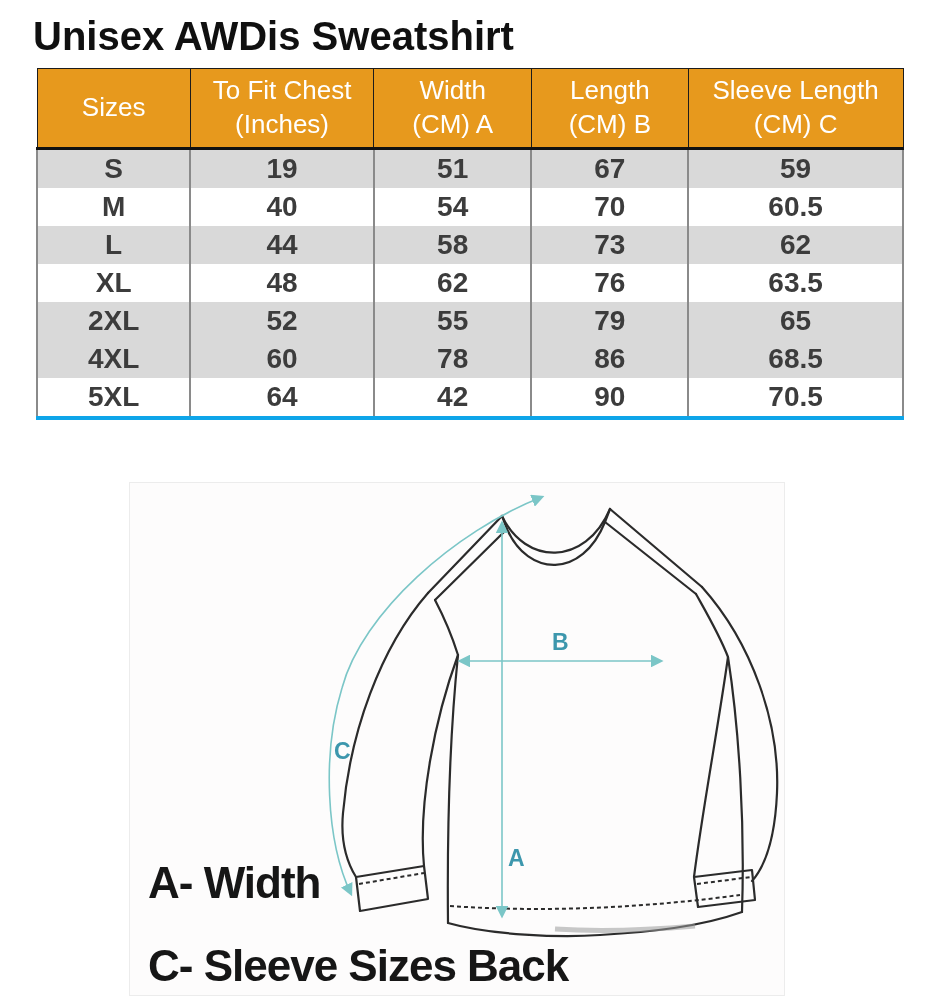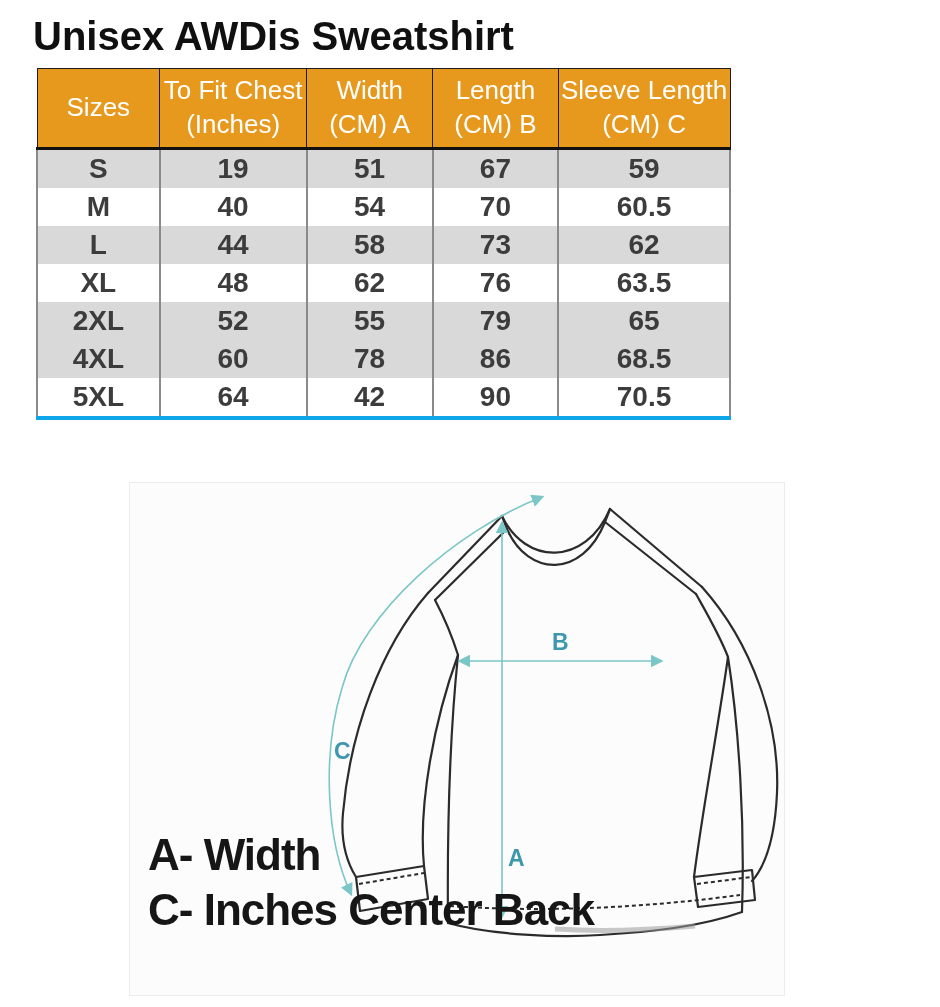--- a/index.html
+++ b/index.html
@@ -4,21 +4,21 @@
 <style>
   html,body{margin:0;padding:0;background:#ffffff;}
   body{width:940px;height:1007px;position:relative;font-family:"Liberation Sans",sans-serif;overflow:hidden;}
 
   .page-title{
     position:absolute;left:33px;top:14px;
     font-size:40px;font-weight:bold;color:#101010;letter-spacing:0;
   }
 
   
-  .size-table-wrap{position:absolute;left:36px;top:68px;width:695px;}
+  .size-table-wrap{position:absolute;left:36px;top:68px;width:868px;}
   table.size-table{
     width:100%;border-collapse:collapse;table-layout:fixed;
   }
   .size-table th{
     background:#E7991D;color:#ffffff;font-weight:normal;
     font-size:26px;line-height:1.3;text-align:center;vertical-align:middle;
     border:1px solid #1c1c1c;border-bottom:3px solid #111111;
     height:78px;padding:0;
   }
   .size-table td{
@@ -36,21 +36,21 @@
   .diagram{
     position:absolute;left:129px;top:482px;width:656px;height:514px;
     background:#fdfcfc;border:1px solid #ececec;box-sizing:border-box;
   }
   .diagram svg{display:block;width:100%;height:100%;}
   .legend{
     position:absolute;left:18px;top:344px;width:600px;
     font-weight:bold;color:#161616;font-size:44px;line-height:55px;
     letter-spacing:-1px;
   }
-  .legend div{white-space:nowrap;}
+  .legend div{white-space:nowrap;margin-top:28px;}
 </style>
 </head>
 <body>
 
 <div class="page-title">Unisex AWDis Sweatshirt</div>
 
 <div class="size-table-wrap">
   <table class="size-table">
     <colgroup>
       <col class="c1">
@@ -188,15 +188,15 @@
 
     <g font-family="Liberation Sans, sans-serif" font-size="23" font-weight="bold" fill="#3D97AD">
       <text x="378" y="383">A</text>
       <text x="422" y="167">B</text>
       <text x="204" y="276">C</text>
     </g>
   </svg>
 
   <div class="legend">
     <div>A- Width</div>
-    <div>C- Inches Center Back</div>
+    <div>C- Sleeve Sizes Back</div>
   </div>
 </div>
 
 </body></html>

